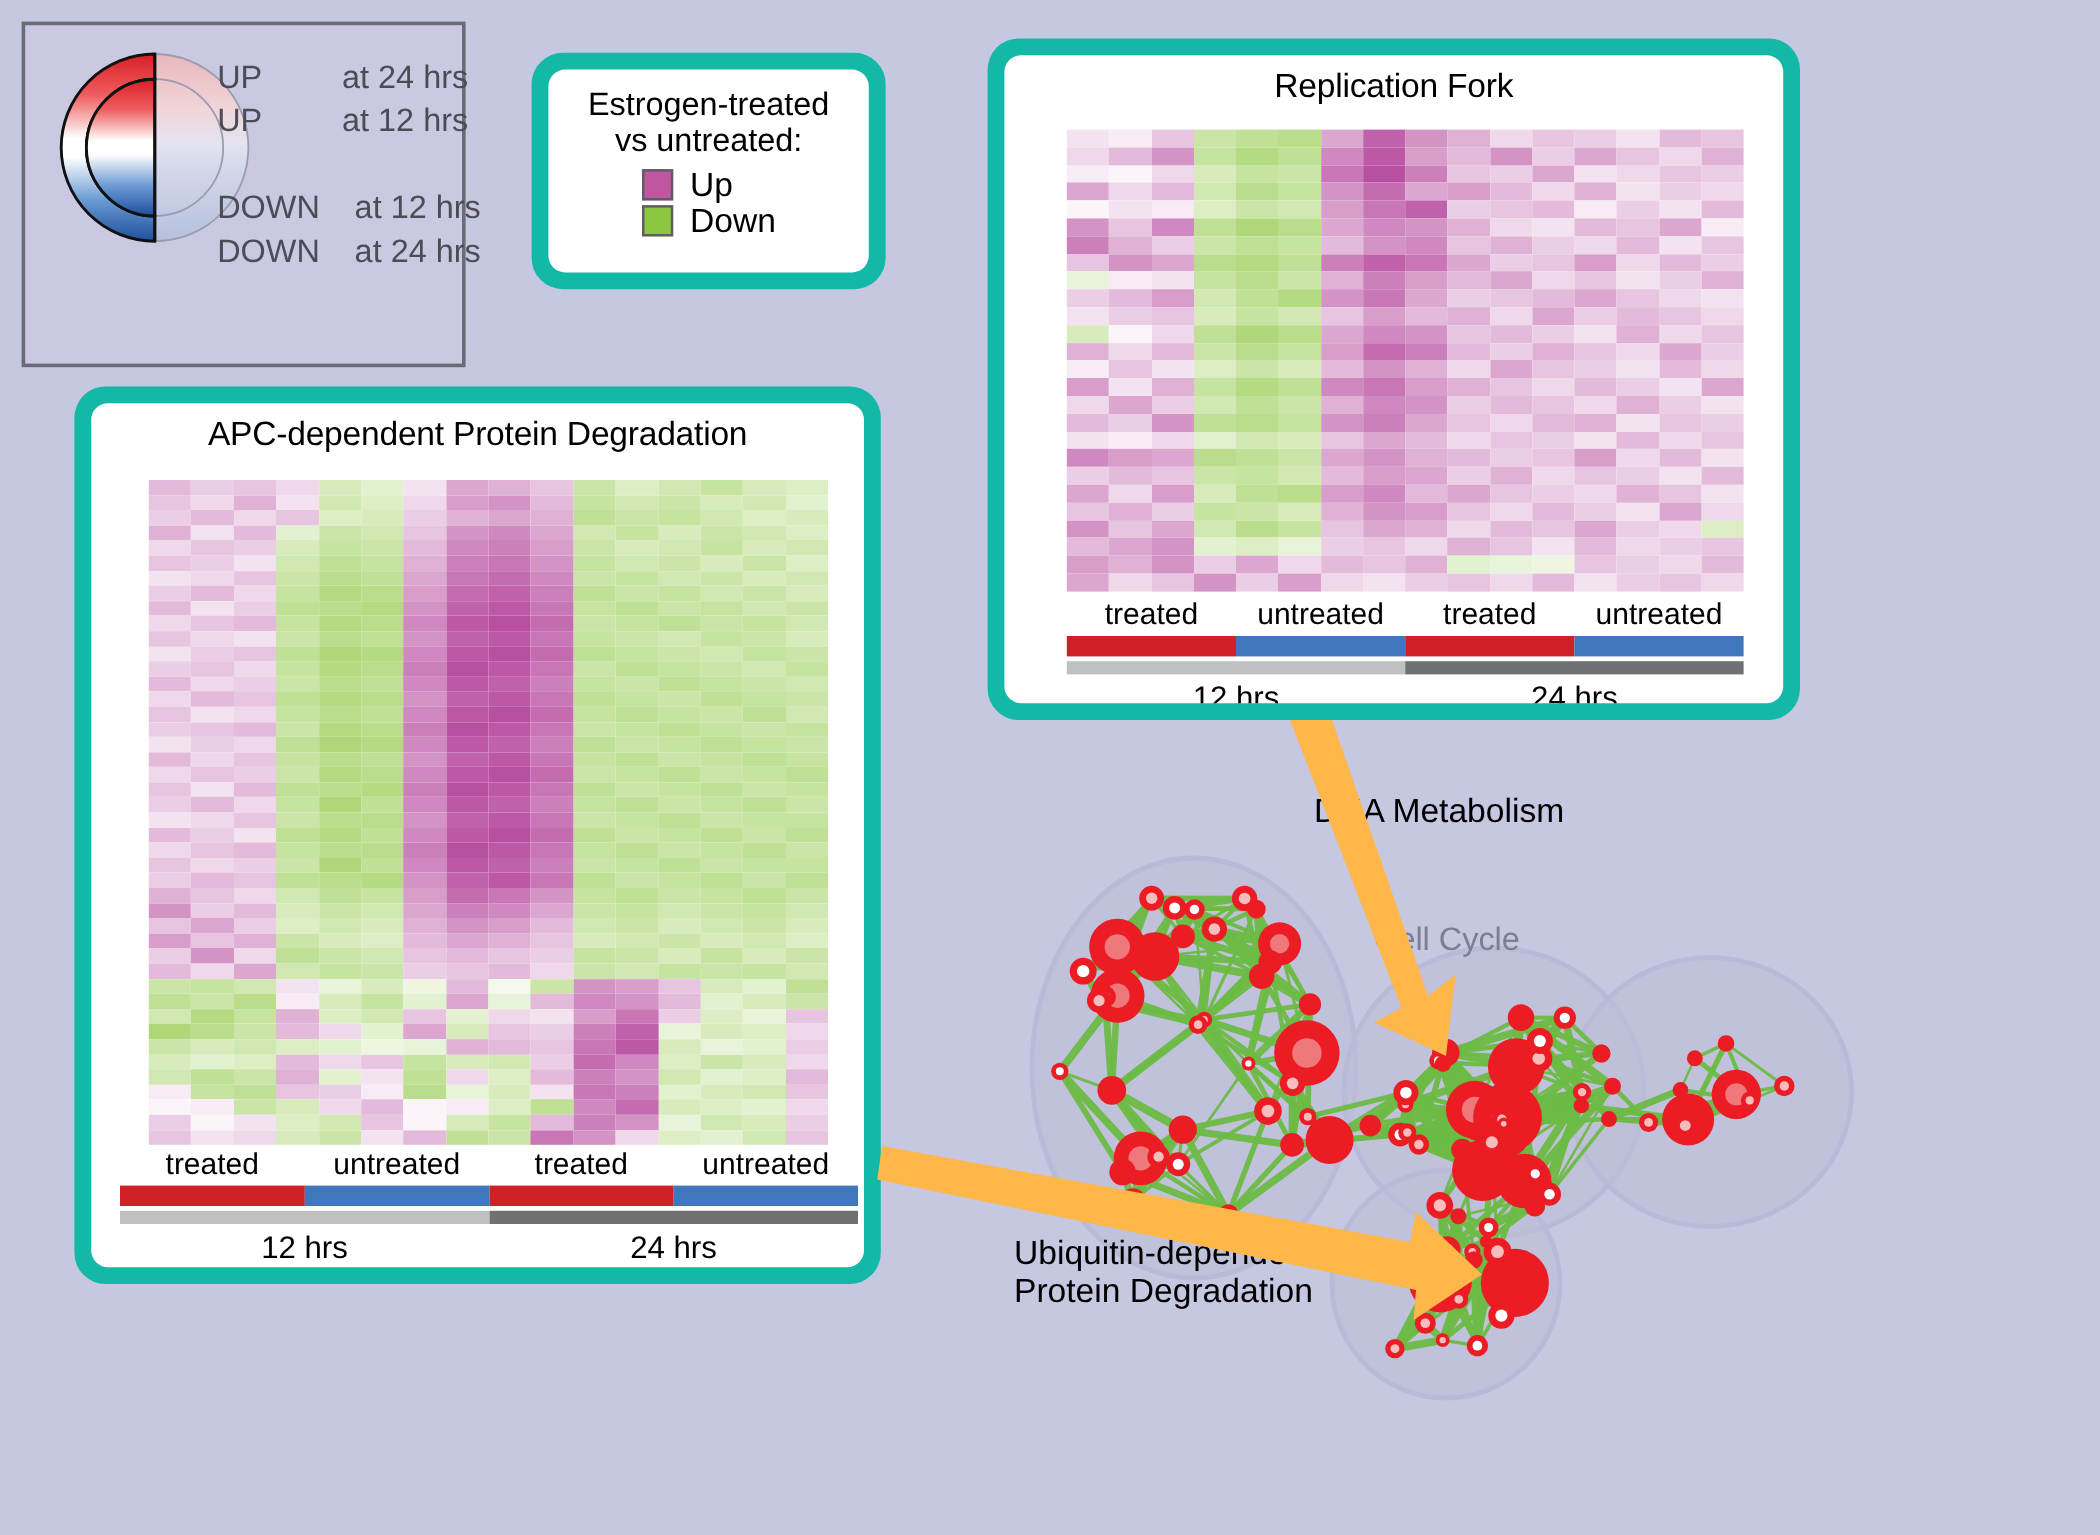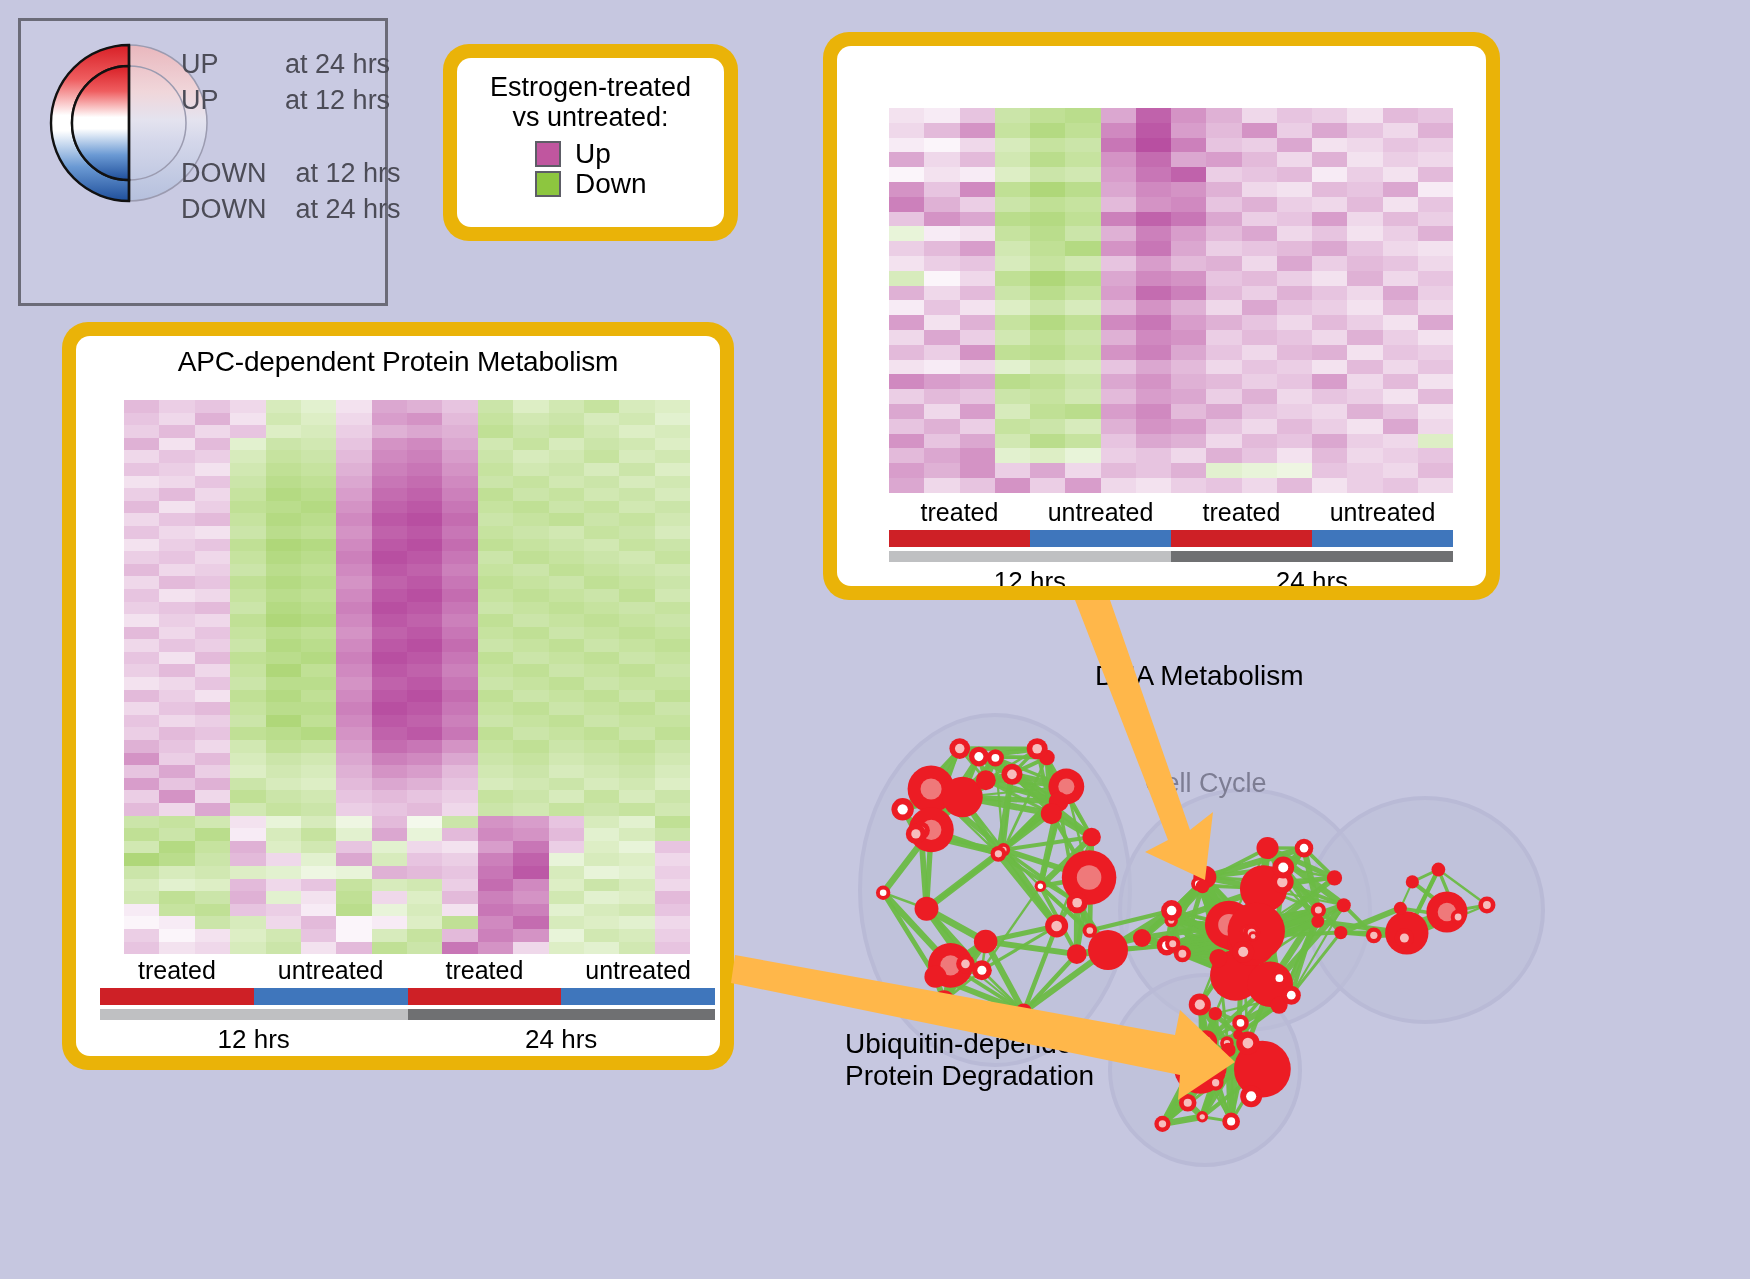--- a/index.html
+++ b/index.html
@@ -8,21 +8,21 @@
     background:#c6c7e0;
     font-family:"Liberation Sans", sans-serif;
     overflow:hidden;
     position:relative;
   }
   .stage{position:absolute;inset:0;}
 
   
   .panel{
     position:absolute;
-    background:#eab308;
+    background:#14b8a6;
     border-radius:26px;
     padding:14px;
     box-sizing:border-box;
   }
   .panel-inner{
     background:#ffffff;
     border-radius:14px;
     width:100%;height:100%;
     box-sizing:border-box;
     position:relative;
@@ -169,20 +169,21 @@
         <div class="legend-item">
           <span class="swatch" id="sw-down" style="background: rgb(141, 198, 63);"></span>
           <span class="legend-label">Down</span>
         </div>
       </div>
     </div>
   </div>
 
   <div class="panel" id="rf-panel">
     <div class="panel-inner">
+      <div class="panel-title">Replication Fork</div>
 
       <div class="hm-wrap" style="top:62px;left:52px;width:564px;">
         <div class="heatmap" id="hm-rf" style="grid-template-columns: repeat(16, 1fr); grid-auto-rows: 14.8px;">
             <div class="hm-cell" style="background: rgb(243, 226, 239);"></div>
             <div class="hm-cell" style="background: rgb(247, 235, 245);"></div>
             <div class="hm-cell" style="background: rgb(231, 196, 224);"></div>
             <div class="hm-cell" style="background: rgb(203, 229, 169);"></div>
             <div class="hm-cell" style="background: rgb(192, 224, 149);"></div>
             <div class="hm-cell" style="background: rgb(186, 221, 140);"></div>
             <div class="hm-cell" style="background: rgb(219, 167, 208);"></div>
@@ -618,21 +619,21 @@
         <div class="time-row">
           <span>12 hrs</span>
           <span>24 hrs</span>
         </div>
       </div>
     </div>
   </div>
 
   <div class="panel" id="apc-panel">
     <div class="panel-inner">
-      <div class="panel-title">APC-dependent Protein Metabolism</div>
+      <div class="panel-title">APC-dependent Protein Degradation</div>
 
       <div class="hm-wrap" style="top:64px;left:48px;width:566px;">
         <div class="heatmap" id="hm-apc" style="grid-template-columns: repeat(16, 1fr); grid-auto-rows: 12.6px;">
             <div class="hm-cell" style="background: rgb(227, 186, 218);"></div>
             <div class="hm-cell" style="background: rgb(235, 206, 229);"></div>
             <div class="hm-cell" style="background: rgb(231, 196, 224);"></div>
             <div class="hm-cell" style="background: rgb(239, 216, 234);"></div>
             <div class="hm-cell" style="background: rgb(215, 235, 188);"></div>
             <div class="hm-cell" style="background: rgb(226, 241, 207);"></div>
             <div class="hm-cell" style="background: rgb(243, 226, 239);"></div>

